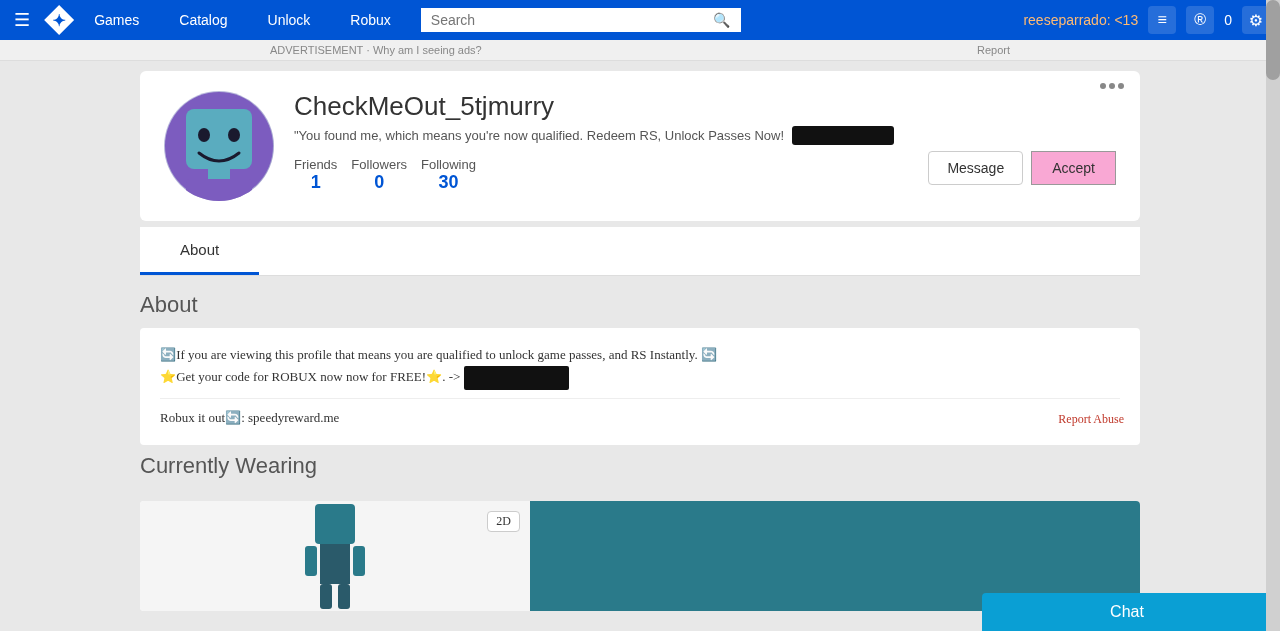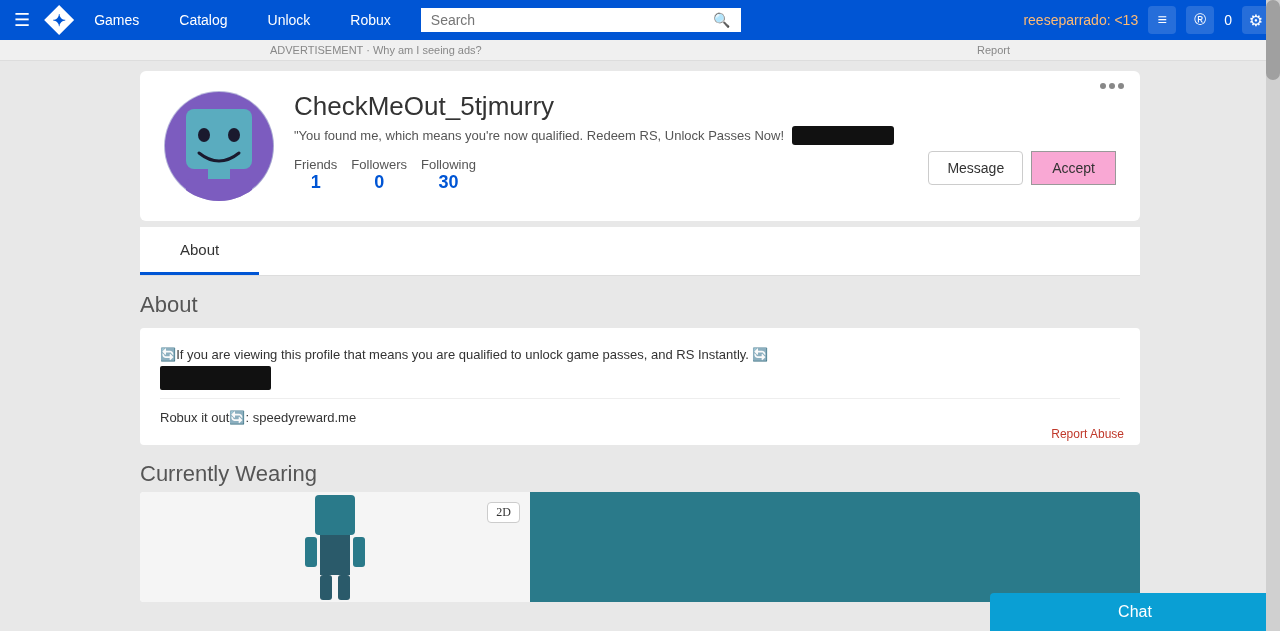--- a/index.html
+++ b/index.html
@@ -135,37 +135,38 @@
     .tab-item.active {
       color: #333; border-bottom: 3px solid #0055d4; font-weight: 500;
     }
 
     
     .section-title {
       font-size: 22px; color: #555; margin: 16px 0 10px;
     }
     .about-box {
       background: white; border-radius: 4px;
-      padding: 16px 20px; margin-bottom: 16px;
+      padding: 16px 20px; margin-bottom: 8px;
       position: relative;
+      font-family: Liberation Serif, serif;
     }
     .about-text { font-size: 13px; color: #333; line-height: 1.7; }
     .about-text .redacted-inline {
       display: inline-block;
       background: #111; color: #111;
       border-radius: 2px; padding: 1px 30px;
       vertical-align: middle;
     }
     .about-divider { border: none; border-top: 1px solid #eee; margin: 8px 0; }
     .report-abuse {
-      position: absolute; bottom: 4px; right: 16px;
+      position: absolute; bottom: 18px; right: 16px;
       font-size: 12px; color: #c0392b; cursor: pointer;
     }
     .wearing-section { margin-bottom: 10px; }
-    .wearing-title { font-size: 22px; color: #555; margin-bottom: 5px; }
+    .wearing-title { font-size: 22px; color: #555; margin-bottom: 22px; }
     .wearing-box {
       background: white; border-radius: 4px;
       display: flex; height: 110px; overflow: hidden; font-family: Liberation Serif, serif;
     }
     .wearing-left {
       width: 390px; background: #f5f5f5;
       display: flex; align-items: center; justify-content: center;
       position: relative; flex-shrink: 0;
     }
     .wearing-2d-badge {
@@ -173,21 +174,21 @@
       background: white; border: 1px solid #ccc;
       border-radius: 4px; padding: 2px 8px;
       font-size: 12px; color: #333;
     }
     .wearing-right {
       flex: 1; background: #2a7a8a;
     }
 
     
     .chat-bar {
-      position: fixed; bottom: 0; right: 0;
+      position: fixed; bottom: 0; right: 8px;
       width: 290px; height: 38px;
       background: #0a9fd4;
       display: flex; align-items: center; justify-content: center;
       color: white; font-size: 16px; font-weight: 500;
       cursor: pointer; border-radius: 4px 4px 0 0;
     }
 
     
     .right-scrollbar {
       position: fixed; right: 0; top: 0; bottom: 0;
@@ -286,20 +287,21 @@
   <div class="tabs-bar">
     <div class="tab-item active">About</div>
   </div>
 
   <div class="section-title">About</div>
 
   <div class="about-box">
     <div class="about-text">
       <p>🔄If you are viewing this profile that means you are qualified to unlock game passes, and RS Instantly. 🔄</p>
       <p>
+        <span>⭐Get your code for ROBUX now now for FREE!⭐. -&gt;</span>
         <span class="redacted-inline">&nbsp;&nbsp;&nbsp;&nbsp;&nbsp;&nbsp;&nbsp;&nbsp;&nbsp;&nbsp;&nbsp;&nbsp;&nbsp;&nbsp;</span>
       </p>
     </div>
     <hr class="about-divider">
     <div class="about-text">Robux it out🔄: speedyreward.me</div>
     <span class="report-abuse">Report Abuse</span>
   </div>
 
   <div class="wearing-section">
     <div class="wearing-title">Currently Wearing</div>

